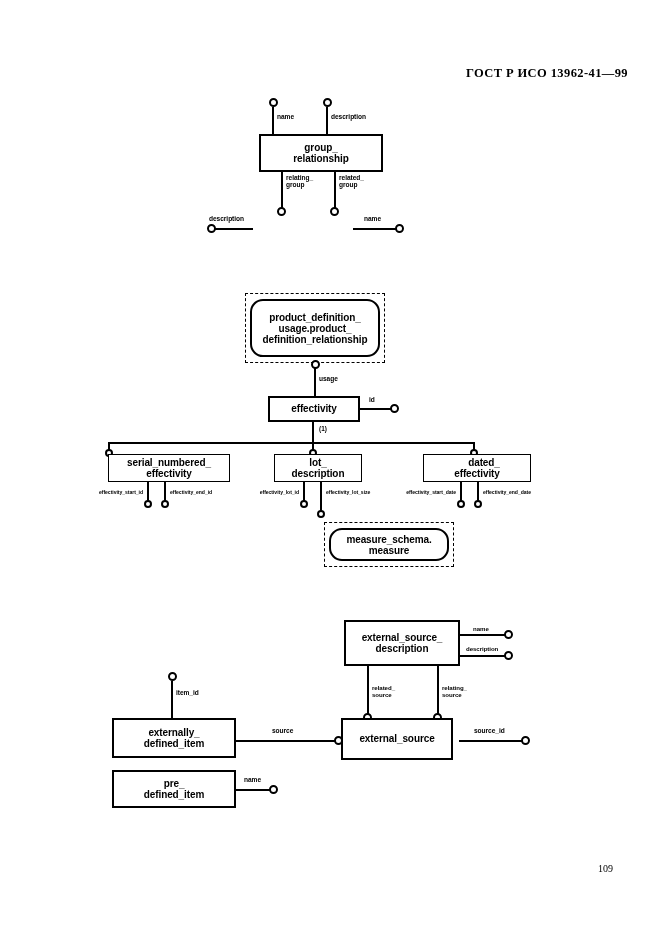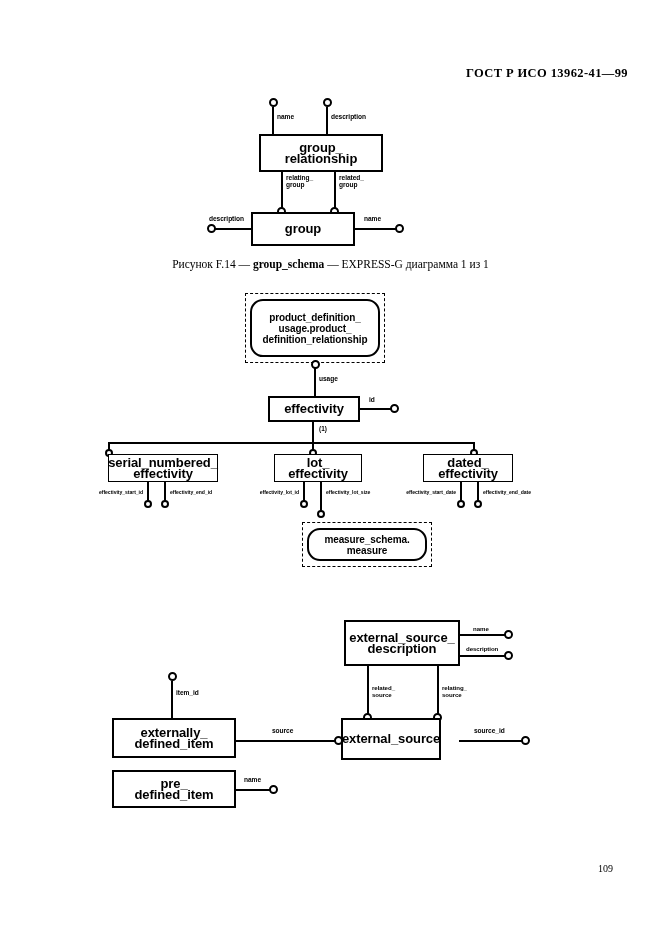--- a/index.html
+++ b/index.html
@@ -58,21 +58,21 @@
     position: absolute;
     border: 2.2px solid #000;
     background: #fff;
     box-sizing: border-box;
     display: flex;
     align-items: center;
     justify-content: center;
     text-align: center;
     font-family: "Liberation Sans", sans-serif;
     font-weight: bold;
-    font-size: 13px;
+    font-size: 10px;
     line-height: 11.5px;
     color: #000;
     letter-spacing: -0.1px;
   }
   .ent.thin { border-width: 1.6px; }
   .ent .txt { padding: 0 2px; white-space: pre-line; }
 
   
   .schemaref {
     position: absolute;
@@ -168,36 +168,30 @@
     <div class="ln v" style="left:334px; top:172px; height:39px;"></div>
 
     <div class="alab mid" style="left:286px; top:174px;">relating_
 group</div>
     <div class="alab mid" style="left:339px; top:174px;">related_
 group</div>
 
     <div class="circ" style="left:277px; top:207px;"></div>
     <div class="circ" style="left:330px; top:207px;"></div>
 
-    <div class="ent" style="left:251px; top:212px; width:104px; height:34px;">
-      <span class="txt">group</span>
-    </div>
 
     <div class="ln h" style="left:214px; top:228px; width:39px;"></div>
     <div class="circ" style="left:207px; top:224px;"></div>
     <div class="alab mid" style="left:209px; top:215px;">description</div>
 
     <div class="ln h" style="left:353px; top:228px; width:44px;"></div>
     <div class="circ" style="left:395px; top:224px;"></div>
     <div class="alab mid" style="left:364px; top:215px;">name</div>
   </div>
 
-  <div class="caption" style="top:258px;">
-    <span>Рисунок F.14 — </span><b>group_schema</b><span> — EXPRESS-G диаграмма 1 из 1</span>
-  </div>
 
   <div class="dg" style="left:0; top:0; width:661px; height:600px;">
 
     <div class="schemaref" style="left:245px; top:293px; width:140px; height:70px;">
       <div class="inner">product_definition_
 usage.product_
 definition_relationship</div>
     </div>
 
     <div class="circ" style="left:311px; top:360px;"></div>
@@ -217,50 +211,50 @@
     <div class="ln h" style="left:108px; top:442px; width:367px;"></div>
 
     <div class="ln v" style="left:108px; top:442px; height:12px;"></div>
     <div class="ln v" style="left:312px; top:442px; height:12px;"></div>
     <div class="ln v" style="left:473px; top:442px; height:12px;"></div>
 
     <div class="circ sm" style="left:105px; top:449px;"></div>
     <div class="circ sm" style="left:309px; top:449px;"></div>
     <div class="circ sm" style="left:470px; top:449px;"></div>
 
-    <div class="ent thin" style="left:108px; top:454px; width:110px; height:28px;">
+    <div class="ent thin" style="left:108px; top:454px; width:122px; height:28px;">
       <span class="txt">serial_numbered_
 effectivity</span>
     </div>
     <div class="ln v thin" style="left:147px; top:482px; height:20px;"></div>
     <div class="ln v thin" style="left:164px; top:482px; height:20px;"></div>
     <div class="circ sm" style="left:144px; top:500px;"></div>
     <div class="circ sm" style="left:161px; top:500px;"></div>
     <div class="alab tiny r" style="left:80px; top:489px; width:63px;">effectivity_start_id</div>
     <div class="alab tiny" style="left:170px; top:489px;">effectivity_end_id</div>
 
     <div class="ent thin" style="left:274px; top:454px; width:88px; height:28px;">
       <span class="txt">lot_
-effectivity</span>
+description</span>
     </div>
     <div class="ln v thin" style="left:303px; top:482px; height:20px;"></div>
     <div class="ln v thin" style="left:320px; top:482px; height:20px;"></div>
     <div class="circ sm" style="left:300px; top:500px;"></div>
     <div class="alab tiny r" style="left:238px; top:489px; width:61px;">effectivity_lot_id</div>
     <div class="alab tiny" style="left:326px; top:489px;">effectivity_lot_size</div>
 
     <div class="ln v thin" style="left:320px; top:500px; height:12px;"></div>
     <div class="circ sm" style="left:317px; top:510px;"></div>
 
-    <div class="schemaref" style="left:302px; top:522px; width:130px; height:45px;">
+    <div class="schemaref" style="left:324px; top:522px; width:130px; height:45px;">
       <div class="inner">measure_schema.
 measure</div>
     </div>
 
-    <div class="ent thin" style="left:423px; top:454px; width:90px; height:28px;">
+    <div class="ent thin" style="left:423px; top:454px; width:108px; height:28px;text-align:right;">
       <span class="txt">dated_
 effectivity</span>
     </div>
     <div class="ln v thin" style="left:460px; top:482px; height:20px;"></div>
     <div class="ln v thin" style="left:477px; top:482px; height:20px;"></div>
     <div class="circ sm" style="left:457px; top:500px;"></div>
     <div class="circ sm" style="left:474px; top:500px;"></div>
     <div class="alab tiny r" style="left:388px; top:489px; width:68px;">effectivity_start_date</div>
     <div class="alab tiny" style="left:483px; top:489px;">effectivity_end_date</div>
   </div>
@@ -297,21 +291,21 @@
 
     <div class="ent" style="left:112px; top:718px; width:124px; height:40px;">
       <span class="txt">externally_
 defined_item</span>
     </div>
 
     <div class="ln h" style="left:235px; top:740px; width:104px;"></div>
     <div class="circ" style="left:334px; top:736px;"></div>
     <div class="alab mid" style="left:272px; top:727px;">source</div>
 
-    <div class="ent" style="left:341px; top:718px; width:100px; height:42px;">
+    <div class="ent" style="left:341px; top:718px; width:112px; height:42px;">
       <span class="txt">external_source</span>
     </div>
 
     <div class="ln h" style="left:459px; top:740px; width:66px;"></div>
     <div class="circ" style="left:521px; top:736px;"></div>
     <div class="alab mid" style="left:474px; top:727px;">source_id</div>
 
     <div class="ent" style="left:112px; top:770px; width:124px; height:38px;">
       <span class="txt">pre_
 defined_item</span>

